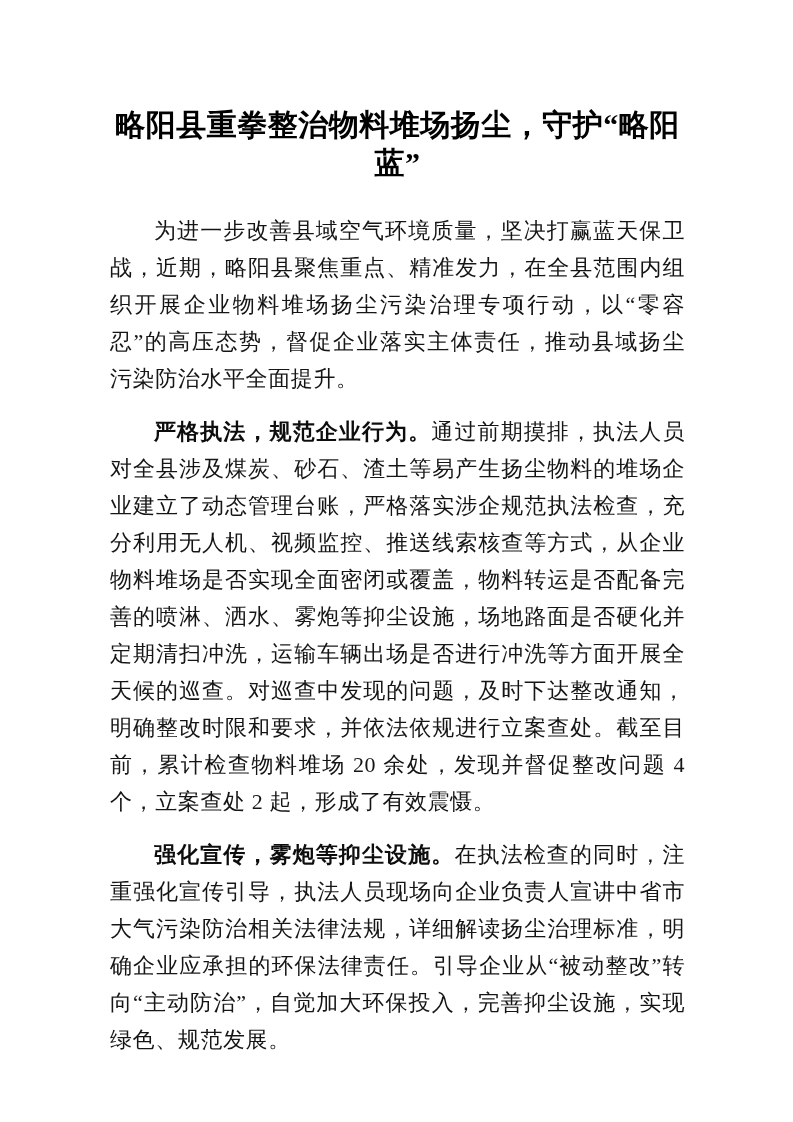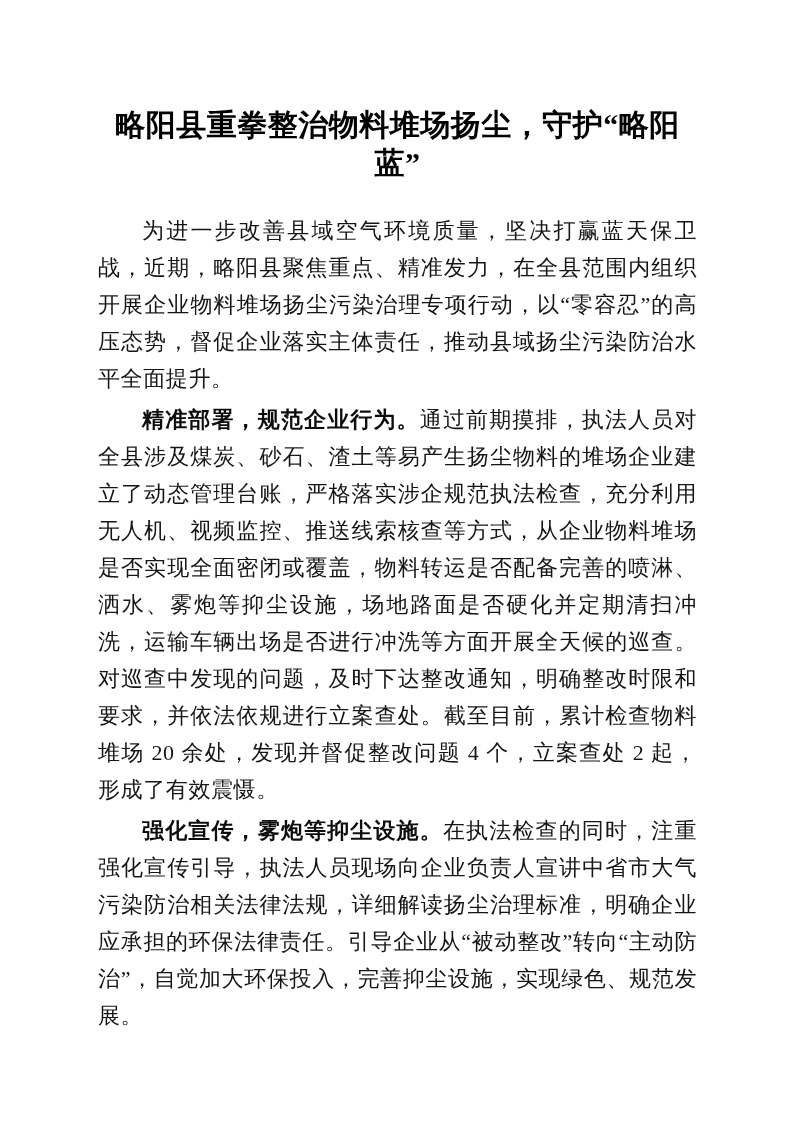--- a/index.html
+++ b/index.html
@@ -25,21 +25,21 @@
     margin: 0 0 30px 0;
     font-size: 30px;
     line-height: 38px;
     font-weight: bold;
     text-align: center;
     color: #000000;
     font-family: "Liberation Serif", serif;
     letter-spacing: 0.5px;
   }
   .para {
-    margin: 4px;
+    margin: 16px;
     font-size: 22px;
     line-height: 37px;
     text-align: justify;
     text-justify: inter-ideograph;
     text-indent: 2em;
     letter-spacing: 0.6px;
     color: #151515;
   }
   .lead {
     font-weight: bold;
@@ -51,17 +51,17 @@
 </head>
 <body>
 
 <div class="page">
 
   <h1 class="doc-title">略阳县重拳整治物料堆场扬尘，守护“略阳蓝”</h1>
 
   <p class="para"><span class="lead"></span><span>为进一步改善县域空气环境质量，坚决打赢蓝天保卫战，近期，略阳县聚焦重点、精准发力，在全县范围内组织开展企业物料堆场扬尘污染治理专项行动，以“零容忍”的高压态势，督促企业落实主体责任，推动县域扬尘污染防治水平全面提升。</span></p>
 
 
-  <p class="para"><span class="lead">精准部署，规范企业行为。</span><span>通过前期摸排，执法人员对全县涉及煤炭、砂石、渣土等易产生扬尘物料的堆场企业建立了动态管理台账，严格落实涉企规范执法检查，充分利用无人机、视频监控、推送线索核查等方式，从企业物料堆场是否实现全面密闭或覆盖，物料转运是否配备完善的喷淋、洒水、雾炮等抑尘设施，场地路面是否硬化并定期清扫冲洗，运输车辆出场是否进行冲洗等方面开展全天候的巡查。对巡查中发现的问题，及时下达整改通知，明确整改时限和要求，并依法依规进行立案查处。截至目前，累计检查物料堆场 20 余处，发现并督促整改问题 4 个，立案查处 2 起，形成了有效震慑。</span></p>
+  <p class="para"><span class="lead">严格执法，规范企业行为。</span><span>通过前期摸排，执法人员对全县涉及煤炭、砂石、渣土等易产生扬尘物料的堆场企业建立了动态管理台账，严格落实涉企规范执法检查，充分利用无人机、视频监控、推送线索核查等方式，从企业物料堆场是否实现全面密闭或覆盖，物料转运是否配备完善的喷淋、洒水、雾炮等抑尘设施，场地路面是否硬化并定期清扫冲洗，运输车辆出场是否进行冲洗等方面开展全天候的巡查。对巡查中发现的问题，及时下达整改通知，明确整改时限和要求，并依法依规进行立案查处。截至目前，累计检查物料堆场 20 余处，发现并督促整改问题 4 个，立案查处 2 起，形成了有效震慑。</span></p>
 
   <p class="para"><span class="lead">强化宣传，雾炮等抑尘设施。</span><span>在执法检查的同时，注重强化宣传引导，执法人员现场向企业负责人宣讲中省市大气污染防治相关法律法规，详细解读扬尘治理标准，明确企业应承担的环保法律责任。引导企业从“被动整改”转向“主动防治”，自觉加大环保投入，完善抑尘设施，实现绿色、规范发展。</span></p>
 
 </div>
 
 </body></html>

